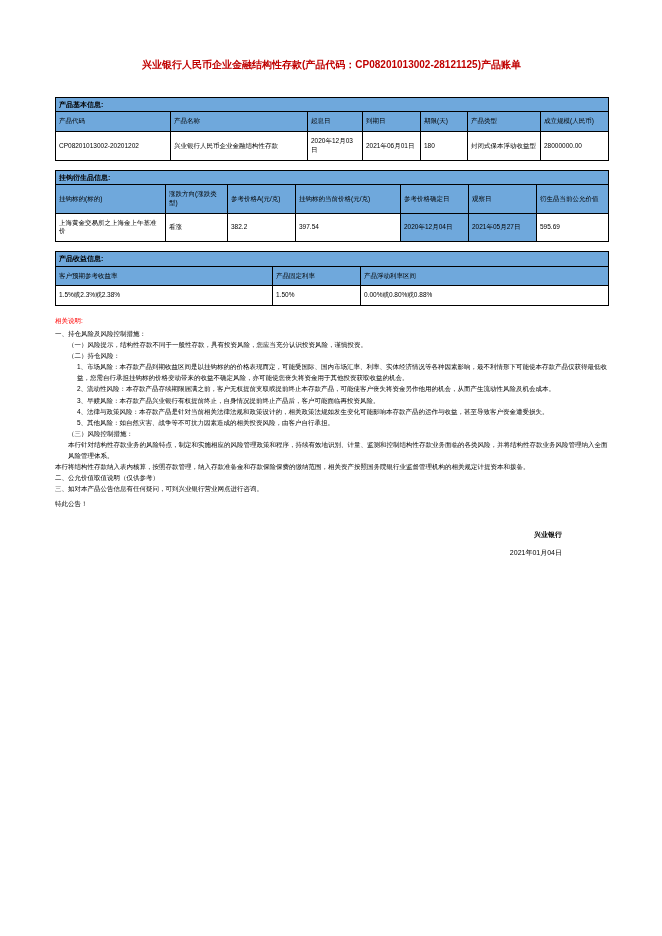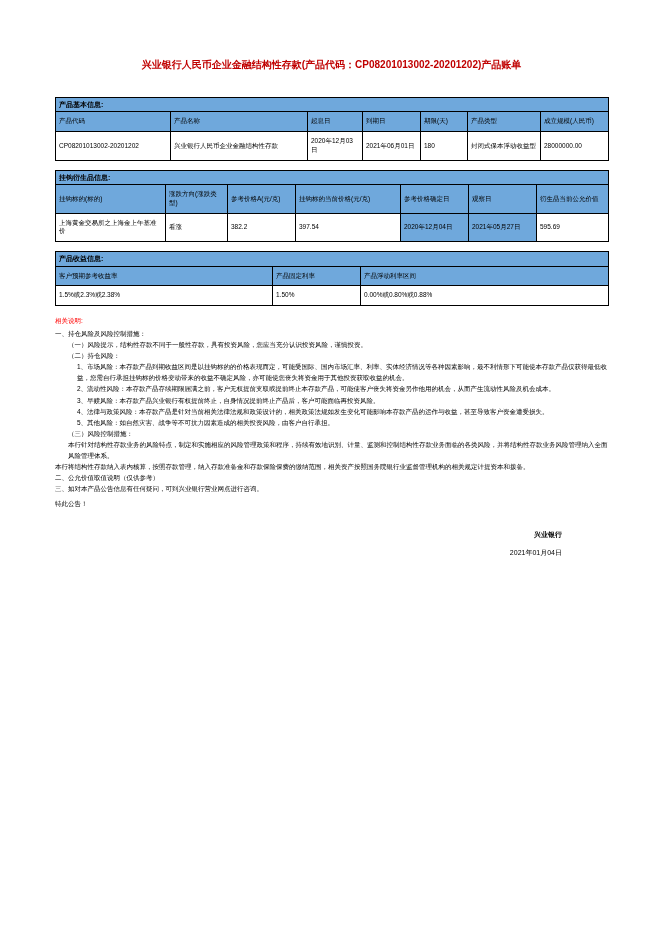--- a/index.html
+++ b/index.html
@@ -40,21 +40,21 @@
   .footer{
     margin-top:20px;text-align:right;padding-right:46px;font-size:7px;line-height:1.6;
   }
   .footer-bank{font-weight:bold;margin-bottom:7px;}
 </style>
 </head>
 <body>
 
 <div class="page">
 
-  <h1 class="title">兴业银行人民币企业金融结构性存款(产品代码：CP08201013002-20201202)产品账单</h1>
+  <h1 class="title">兴业银行人民币企业金融结构性存款(产品代码：CP08201013002-28121125)产品账单</h1>
 
   <table>
     <colgroup>
       <col style="width:115px">
         <col style="width:137px">
         <col style="width:55px">
       <col style="width:58px">
         <col style="width:47px">
         <col style="width:73px">
         <col style="width:68px">

